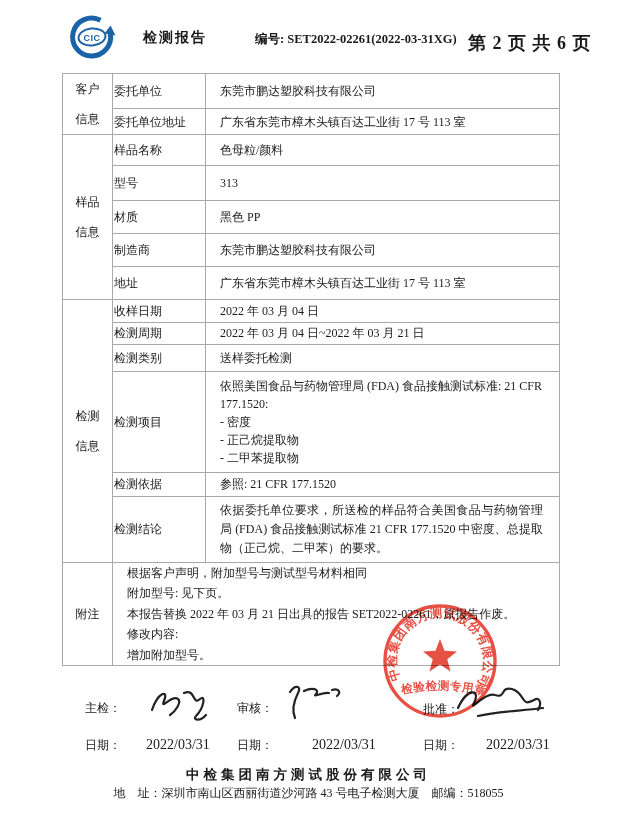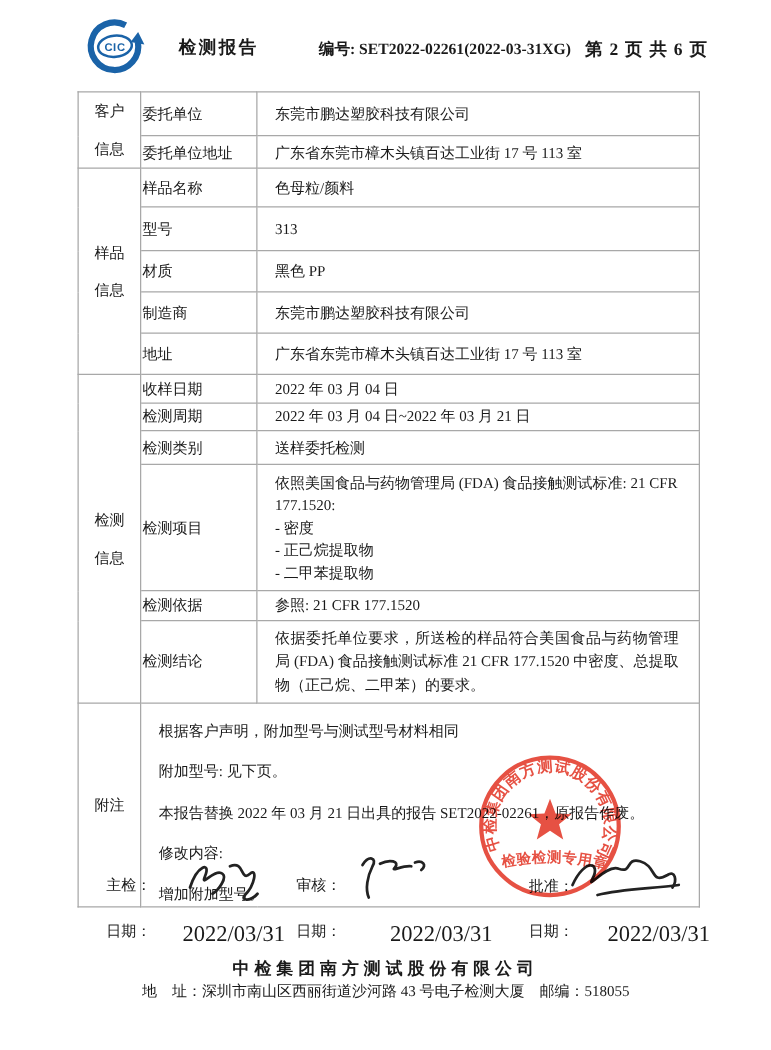--- a/index.html
+++ b/index.html
@@ -6,38 +6,38 @@
   html,body { background:#e8e8e8; }
   .page {
     position:relative; width:617px; height:840px; background:#ffffff;
     margin:0 auto; overflow:hidden;
     font-family:"Liberation Serif","DejaVu Serif",serif; color:#1a1a1a;
   }
   
   .hdr-logo { position:absolute; left:63px; top:12px; width:58px; height:50px; }
   .hdr-title { position:absolute; left:143px; top:29px; font-size:14px; font-weight:bold; letter-spacing:2px; }
   .hdr-no { position:absolute; left:236px; top:31px; font-size:12.5px; font-weight:bold;margin-left:19px; }
-  .hdr-page { position:absolute; left:468px; top:31px; font-size:14px; font-weight:bold; letter-spacing:1px; }
+  .hdr-page { position:absolute; left:468px; top:31px; font-size:18px; font-weight:bold; letter-spacing:1px; }
   
   table.rpt { position:absolute; left:62px; top:73px; width:497px; border-collapse:collapse; table-layout:fixed; }
   table.rpt td { border:1px solid #a8a8a8; font-size:12px; vertical-align:middle; line-height:1.35; }
   td.sec { width:50px; text-align:center; }
   td.lbl { width:93px; padding-left:1px;margin-left:44px; }
   td.val { width:354px; padding-left:14px; padding-right:8px; }
   .sec-line { line-height:30px; }
   .multiline { padding:5px 0; }
   .multiline div { line-height:18px; }
   .concl { text-align:justify; padding:4px 8px 4px 0; line-height:19px; }
-  .notes div { line-height:20.4px;margin-top:12px; }
+  .notes div { line-height:20.4px; }
   
   .sig-label { position:absolute; font-size:12px; }
   .sig-svg { position:absolute; }
   .sig-svg path { fill:none; stroke:#222; stroke-width:2.2; stroke-linecap:round; stroke-linejoin:round; }
   .date-label { position:absolute; font-size:12px; }
-  .date-val { position:absolute; font-size:18px;text-align:right; }
+  .date-val { position:absolute; font-size:14px;text-align:right; }
   
   .stamp { position:absolute; left:368px; top:589px; width:144px; height:144px;
            opacity:.85; mix-blend-mode:multiply; pointer-events:none; }
   
   .ftr { position:absolute; left:0; width:617px; text-align:center; }
   .ftr-company { top:766px; font-size:13.5px; font-weight:bold; letter-spacing:4px; }
   .ftr-line { top:785px; font-size:12px; }
   .ftr-line2 { top:802px; font-size:12px; }
   .ftr a { color:#0000dd; text-decoration:underline; font-family:"Liberation Mono","DejaVu Sans Mono",monospace; font-size:11.5px; }
 </style>

